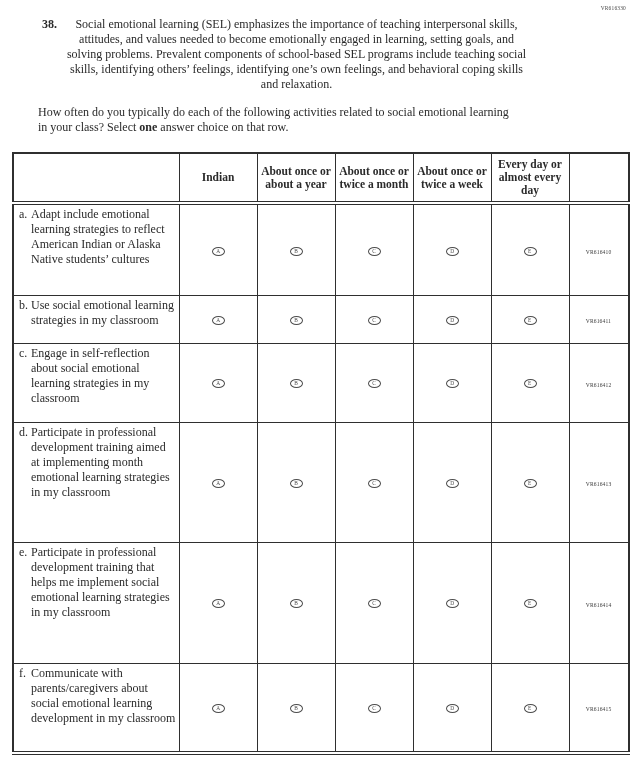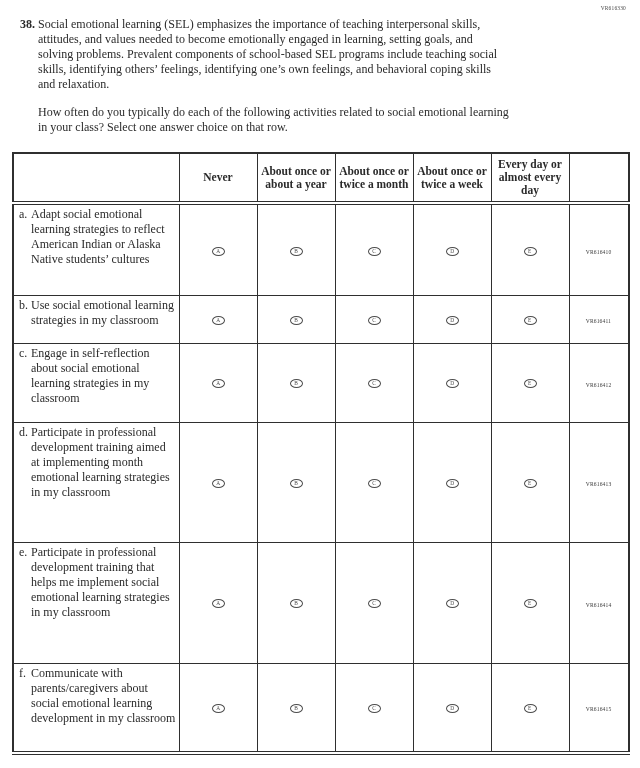--- a/index.html
+++ b/index.html
@@ -11,25 +11,25 @@
     width:640px;height:768px;background:#ffffff;overflow:hidden;position:relative;
     font-family:"Liberation Serif","DejaVu Serif",serif;color:var(--text);
   }
   .page{position:absolute;inset:0;}
   .page-code{
     position:absolute;top:5px;right:14px;
     font-size:9px;transform:scale(0.6);transform-origin:top right;
     color:#4a4a4a;letter-spacing:0.3px;white-space:nowrap;
   }
   .question{position:absolute;left:20px;top:17px;width:520px;}
-  .qrow{display:flex;}
+  .qrow{display:flex;margin-left:22px;}
   .qnum{width:18px;flex:none;font-weight:bold;font-size:12px;line-height:15px;}
-  .qtext{width:473px;font-size:12px;line-height:15px;}
+  .qtext{width:473px;font-size:12px;line-height:15px;text-align:center;}
   .qprompt{margin-left:18px;margin-top:13px;width:473px;font-size:12px;line-height:15px;}
-  .qprompt b{font-weight:normal;margin-top:24px;}
+  .qprompt b{font-weight:bold;margin-top:24px;}
 
   table.qtable{
     position:absolute;left:12px;top:152px;width:616px;
     border-collapse:collapse;table-layout:fixed;
     border:2px solid var(--border);
     border-bottom:4px double var(--border);
   }
   .qtable th,.qtable td{border:1px solid var(--border);padding:0;}
   .qtable thead th{
     border-bottom:4px double var(--border);
@@ -90,34 +90,34 @@
       <col style="width:78px">
       <col style="width:78px">
       <col style="width:78px">
       <col style="width:78px">
       <col style="width:78px">
       <col style="width:60px">
     </colgroup>
     <thead>
       <tr>
         <th></th>
-        <th>Never</th>
+        <th>Indian</th>
         <th>About once or about a year</th>
         <th>About once or twice a month</th>
         <th>About once or twice a week</th>
         <th>Every day or almost every day</th>
         <th></th>
       </tr>
     </thead>
     <tbody>
   <tr>
     <td class="label-cell">
       <div class="label-flex">
         <span class="row-letter">a.</span>
-        <span class="row-label">Adapt social emotional learning strategies to reflect American Indian or Alaska Native students’ cultures</span>
+        <span class="row-label">Adapt include emotional learning strategies to reflect American Indian or Alaska Native students’ cultures</span>
       </div>
     </td>
     <td class="opt-cell"><span class="bubble">
               <span class="bl">A</span>
             </span></td>
     <td class="opt-cell"><span class="bubble">
               <span class="bl">B</span>
             </span></td>
     <td class="opt-cell"><span class="bubble">
               <span class="bl">C</span>

